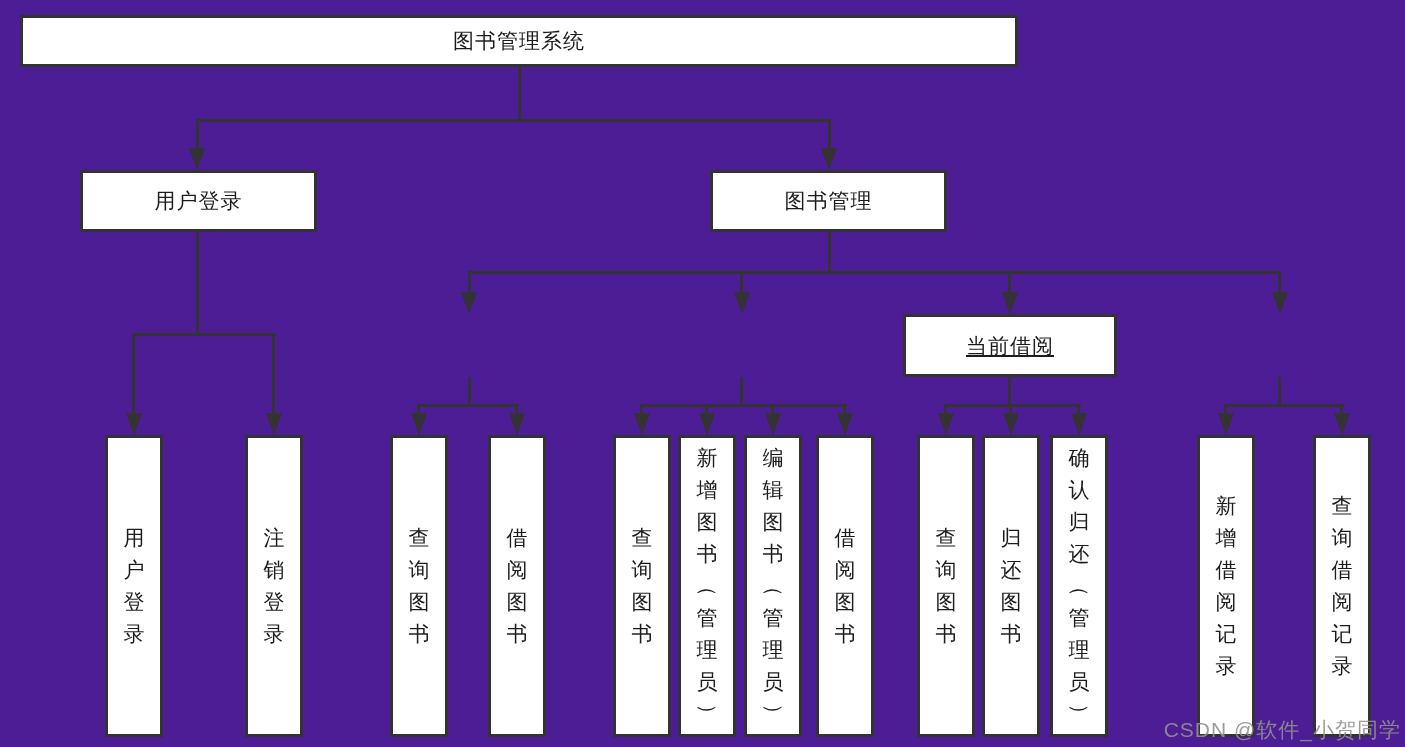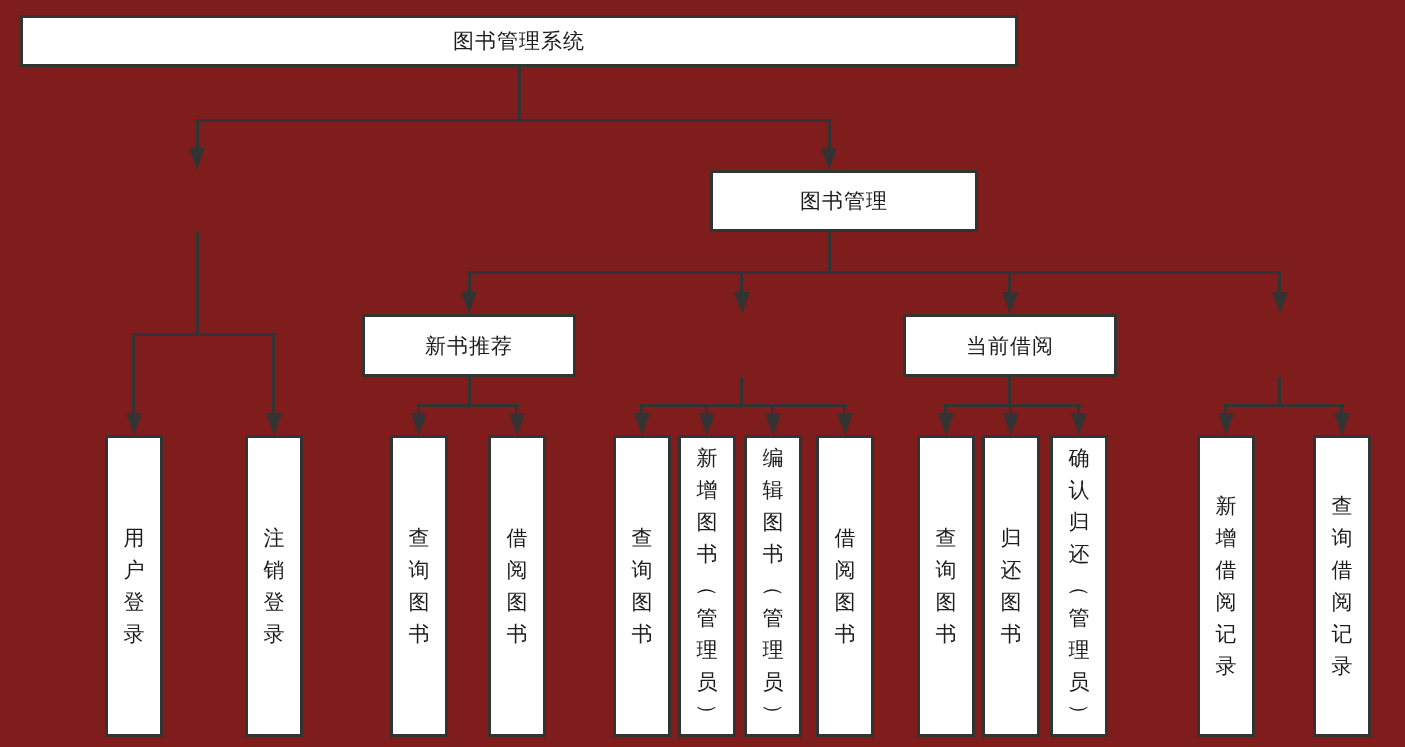--- a/index.html
+++ b/index.html
@@ -1,20 +1,20 @@
 <!DOCTYPE html>
 <html><head>
 <meta charset="utf-8">
 <style>
   html, body { margin: 0; padding: 0; background: #ffffff; }
   #stage {
     position: relative;
     width: 1405px;
     height: 747px;
-    background: #7f1d1d;
+    background: #4c1d95;
     font-family: "Liberation Sans", "DejaVu Sans", sans-serif;
     overflow: hidden;
   }
   
   .hline, .vline {
     position: absolute;
     background: #333333;
     z-index: 1;
   }
   .hline { height: 3px; }
@@ -132,28 +132,28 @@
   <div class="hline" style="left:1224px; top:404px; width:120px;"></div>
   <div class="vline" style="left:1224px; top:404px; height:13px;"></div>
   <div class="vline" style="left:1340px; top:404px; height:13px;"></div>
   <div class="arrow" style="left:1218px; top:413px;"></div>
   <div class="arrow" style="left:1334px; top:413px;"></div>
 
   <div class="box" style="left:20px; top:15px; width:998px; height:52px;">
     <span>图书管理系统</span>
   </div>
 
-  <div class="box" style="left:710px; top:170px; width:268px; height:62px;">
+  <div class="box" style="left:80px; top:170px; width:237px; height:62px;">
+    <span>用户登录</span>
+  </div>
+  <div class="box" style="left:710px; top:170px; width:237px; height:62px;">
     <span>图书管理</span>
   </div>
 
-  <div class="box" style="left:362px; top:314px; width:214px; height:63px;">
-    <span>新书推荐</span>
-  </div>
-  <div class="box" style="left:903px; top:314px; width:214px; height:63px;">
+  <div class="box" style="left:903px; top:314px; width:214px; height:63px;text-decoration:underline;">
     <span>当前借阅</span>
   </div>
 
   <div class="box vbox" style="left:105px; top:435px; width:58px; height:302px;">
     <span class="vlabel">
         <span class="vchar">用</span>
         <span class="vchar">户</span>
         <span class="vchar">登</span>
         <span class="vchar">录</span>
       </span>
@@ -271,14 +271,15 @@
     <span class="vlabel">
         <span class="vchar">查</span>
         <span class="vchar">询</span>
         <span class="vchar">借</span>
         <span class="vchar">阅</span>
         <span class="vchar">记</span>
         <span class="vchar">录</span>
       </span>
   </div>
 
+  <div id="watermark">CSDN @软件_小贺同学</div>
 
 </div>
 
 </body></html>

